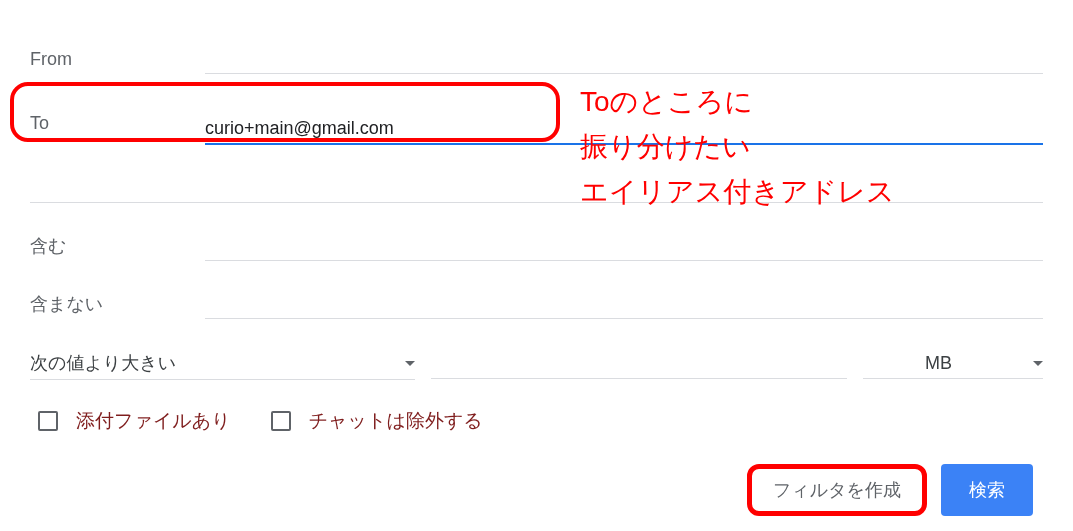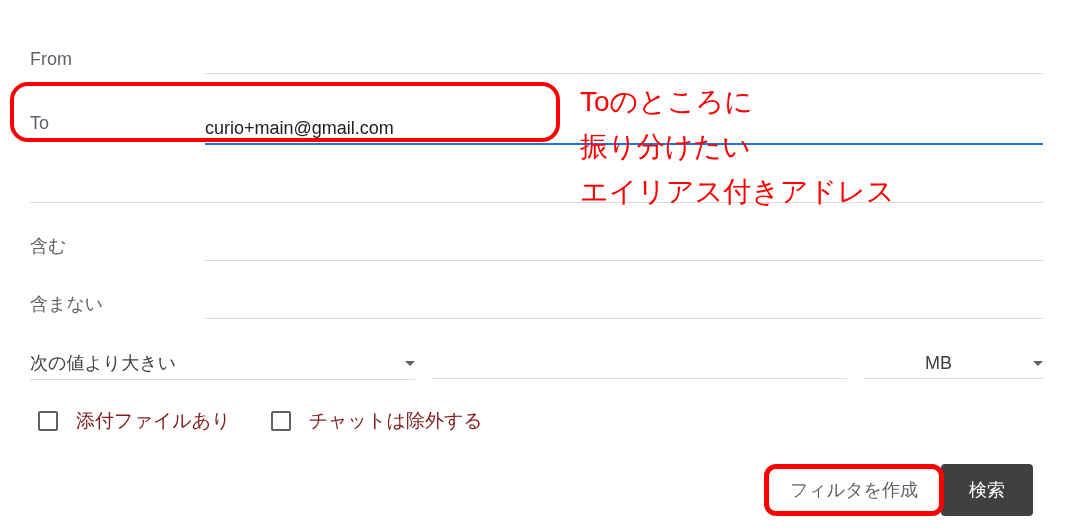--- a/index.html
+++ b/index.html
@@ -121,21 +121,21 @@
       border-radius: 2px;
     }
     .checkbox-label {
       color: #7f1d1d;
       font-size: 19px;
     }
     .button-row {
       display: flex;
       justify-content: flex-end;
       align-items: center;
-      gap: 3px;
+      gap: 20px;
       padding-right: 10px;
       margin-top: 20px;
     }
     .btn-create {
       color: #5f6368;
       font-size: 18px;
       padding: 12px 20px;
       cursor: pointer;
       position: relative;
     }
@@ -143,21 +143,21 @@
       position: absolute;
       border: 5px solid #ff0000;
       border-radius: 12px;
       left: -6px;
       top: -2px;
       right: -6px;
       bottom: -2px;
       pointer-events: none;
     }
     .btn-search {
-      background: #404040;
+      background: #3b82f6;
       color: #ffffff;
       font-size: 18px;
       padding: 14px 28px;
       border-radius: 4px;
       cursor: pointer;
     }
   </style>
 </head>
 <body>
 

